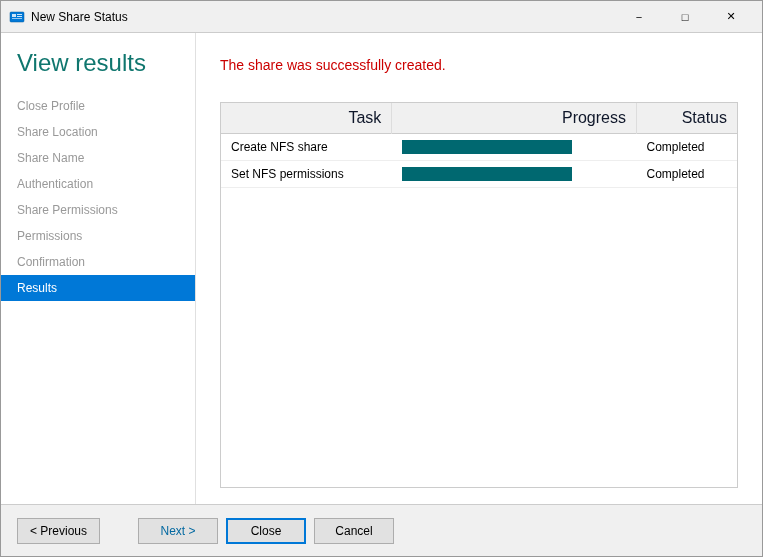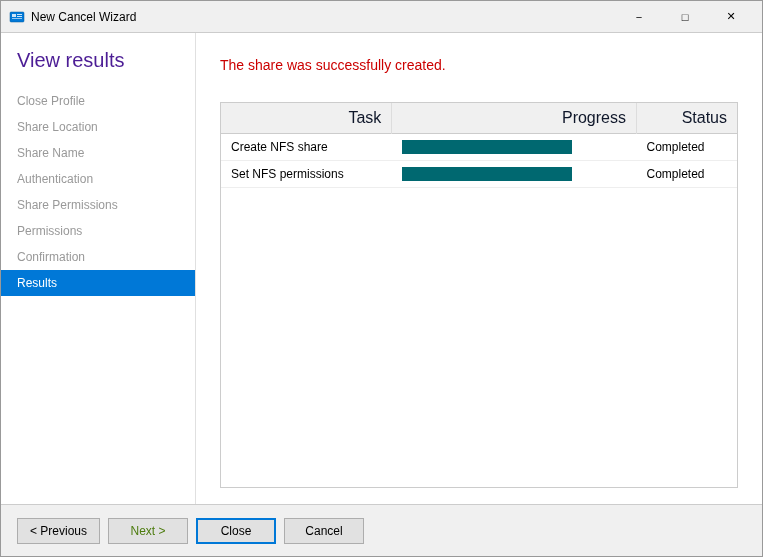--- a/index.html
+++ b/index.html
@@ -67,22 +67,22 @@
       overflow: hidden;
     }
     .sidebar {
       width: 195px;
       background: #fff;
       border-right: 1px solid #e0e0e0;
       padding-top: 16px;
       flex-shrink: 0;
     }
     .sidebar-heading {
-      font-size: 20px;
-      color: #4c1d95;
+      font-size: 24px;
+      color: #0f766e;
       font-weight: 300;
       padding: 0 16px 16px 16px;
     }
     .sidebar-item {
       padding: 6px 16px;
       font-size: 12px;
       color: #999;
       cursor: default;
     }
     .sidebar-item.active {
@@ -169,40 +169,41 @@
       cursor: pointer;
       font-size: 12px;
       color: #000;
       padding: 0 12px;
     }
     .footer-btn.primary {
       background: #e1e1e1;
       border: 2px solid #0078d7;
     }
     .footer-btn:disabled {
-      color: #4d7c0f;
+      color: #0369a1;
       cursor: default;
+      margin-left: 30px;
     }
   </style>
 </head>
 <body>
 
 <div class="window">
 
   <div class="titlebar">
     <div class="titlebar-icon">
       <svg viewBox="0 0 16 16" fill="none">
         <rect x="1" y="3" width="14" height="10" rx="1" fill="#0078d7" stroke="#005a9e" stroke-width="0.5"></rect>
         <rect x="3" y="5" width="4" height="3" fill="white" opacity="0.8"></rect>
         <rect x="8" y="5" width="5" height="1" fill="white" opacity="0.8"></rect>
         <rect x="8" y="7" width="5" height="1" fill="white" opacity="0.8"></rect>
         <rect x="3" y="9" width="10" height="1" fill="white" opacity="0.6"></rect>
       </svg>
     </div>
-    <span class="titlebar-title">New Cancel Wizard</span>
+    <span class="titlebar-title">New Share Status</span>
     <div class="titlebar-controls">
       <button class="titlebar-btn">−</button>
       <button class="titlebar-btn">□</button>
       <button class="titlebar-btn close-btn">✕</button>
     </div>
   </div>
 
   <div class="content">
 
     <div class="sidebar">

